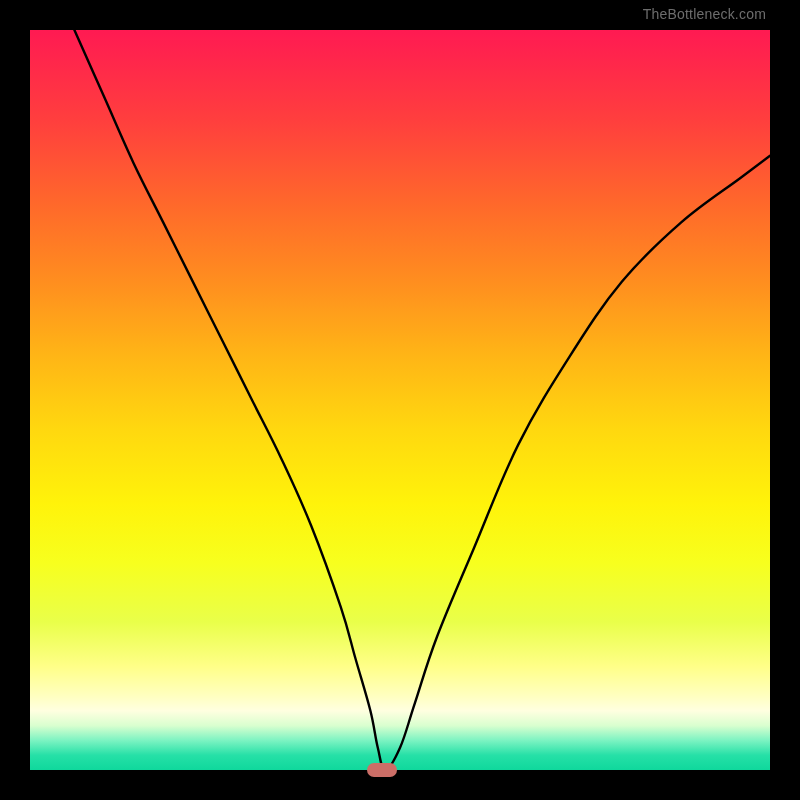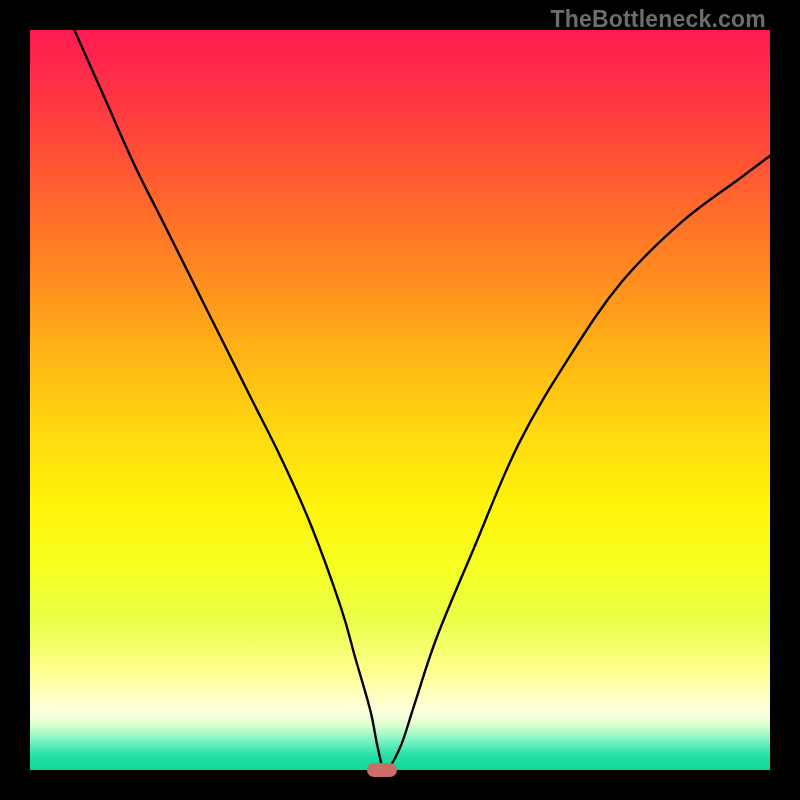--- a/index.html
+++ b/index.html
@@ -37,22 +37,22 @@
       #26e0a7 98%,
       #0fd89c 100%
     );
   }
 
   .watermark {
     position: absolute;
     top: 6px;
     right: 34px;
     color: #6d6d6d;
-    font-size: 23px;
-    font-weight: 700;
+    font-size: 14px;
+    font-weight: 400;
     letter-spacing: 0.2px;
     margin-left: 12px;
   }
 
   svg.curve {
     position: absolute;
     inset: 0;
     width: 100%;
     height: 100%;
   }

